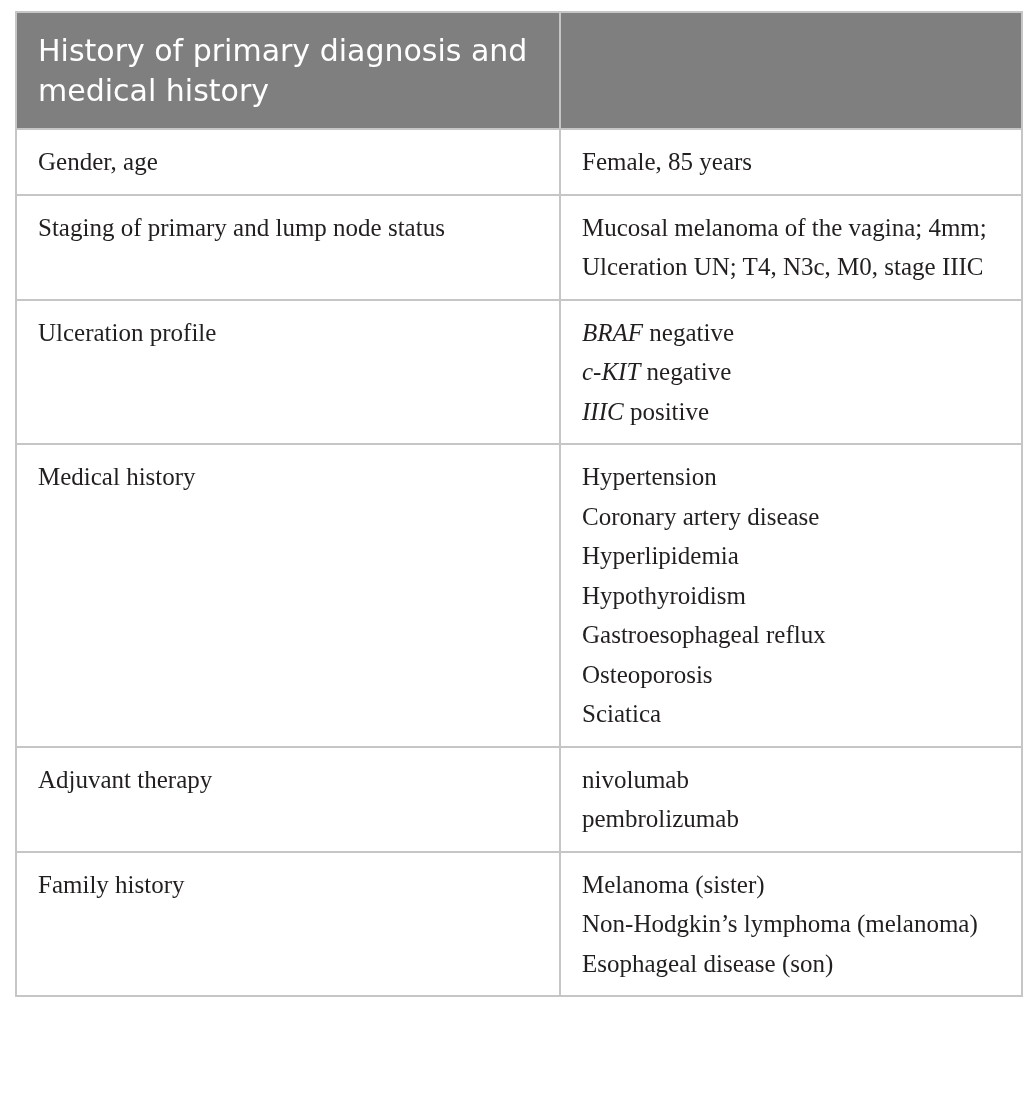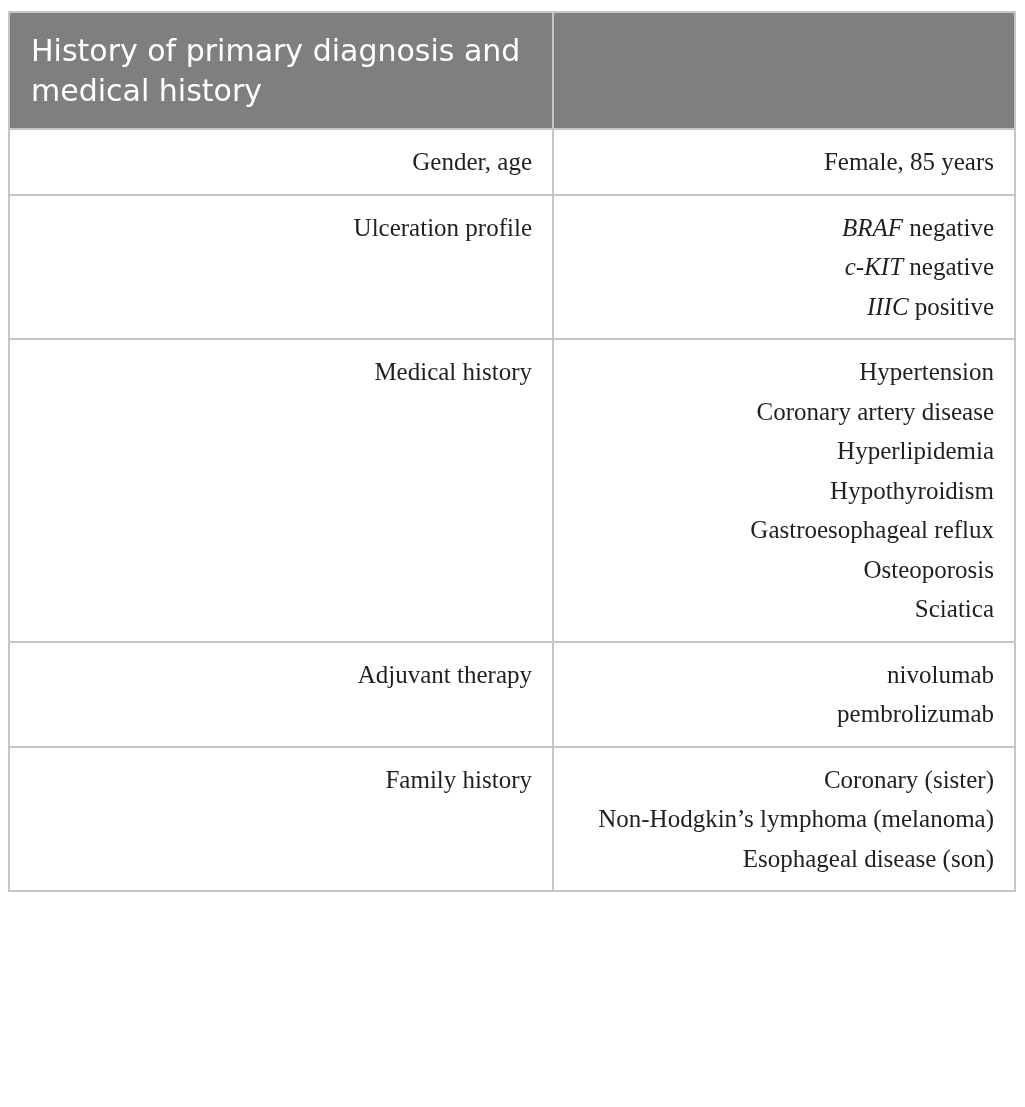--- a/index.html
+++ b/index.html
@@ -1,60 +1,65 @@
 <!DOCTYPE html>
 <html><head>
 <meta charset="utf-8">
 <style>
   html, body { margin:0; padding:0; background:#ffffff; }
   body { width:1025px; height:1107px; position:relative; overflow:hidden; }
   table.tbl {
-    position:absolute; left:8px; top:11px; width:1006px;
+    position:absolute; left:15px; top:11px; width:1006px;
     border-collapse:collapse; table-layout:fixed;
     font-family:"Liberation Serif","DejaVu Serif",serif;
     color:#231f20;
   }
   table.tbl col.c1 { width:544px; }
   table.tbl col.c2 { width:462px; }
   thead th {
     background:#7f7f7f; color:#ffffff; text-align:left; vertical-align:top;
     font-family:"DejaVu Sans","Liberation Sans",sans-serif; font-weight:normal;
     font-size:30px; line-height:40px;
     padding:18px 20px 16px 21px;
     border:2px solid #c6c6c6;
     height:81px;
   }
   tbody td {
     vertical-align:top; font-size:25px; line-height:39.5px;
     padding:12px 20px 12px 21px;
     border:2px solid #c6c6c6;
-    text-align:right;
   }
   .line { display:block; }
-  .ital { font-style:italic;margin-left:40px; }
+  .ital { font-style:italic; }
 </style>
 </head>
 <body>
 
 <table class="tbl">
   <colgroup>
       <col class="c1">
       <col class="c2">
     </colgroup>
   <thead>
     <tr>
       <th>History of primary diagnosis and medical history</th>
       <th></th>
     </tr>
   </thead>
   <tbody id="tbody">
       <tr>
         <td>Gender, age</td>
         <td>
           <span class="line">Female, 85 years</span>
+        </td>
+      </tr>
+      <tr>
+        <td>Staging of primary and lump node status</td>
+        <td>
+          <span class="line">Mucosal melanoma of the vagina; 4mm; Ulceration UN; T4, N3c, M0, stage IIIC</span>
         </td>
       </tr>
       <tr>
         <td>Ulceration profile</td>
         <td>
           <span class="line"><span class="ital">BRAF</span><span> negative</span></span>
           <span class="line"><span class="ital">c-KIT</span><span> negative</span></span>
           <span class="line"><span class="ital">IIIC</span><span> positive</span></span>
         </td>
       </tr>
@@ -73,19 +78,19 @@
       <tr>
         <td>Adjuvant therapy</td>
         <td>
           <span class="line">nivolumab</span>
           <span class="line">pembrolizumab</span>
         </td>
       </tr>
       <tr>
         <td>Family history</td>
         <td>
-          <span class="line">Coronary (sister)</span>
+          <span class="line">Melanoma (sister)</span>
           <span class="line">Non-Hodgkin’s lymphoma (melanoma)</span>
           <span class="line">Esophageal disease (son)</span>
         </td>
       </tr>
     </tbody>
 </table>
 
 </body></html>

